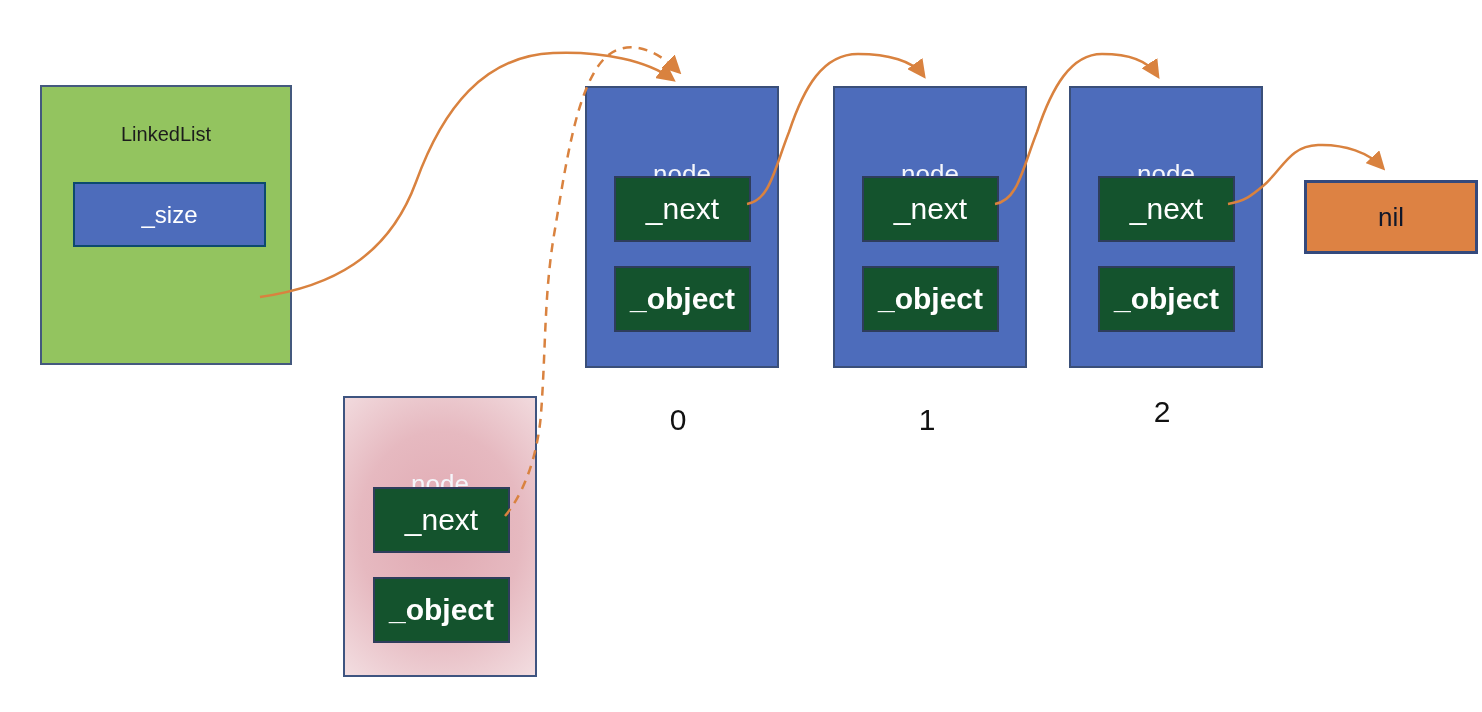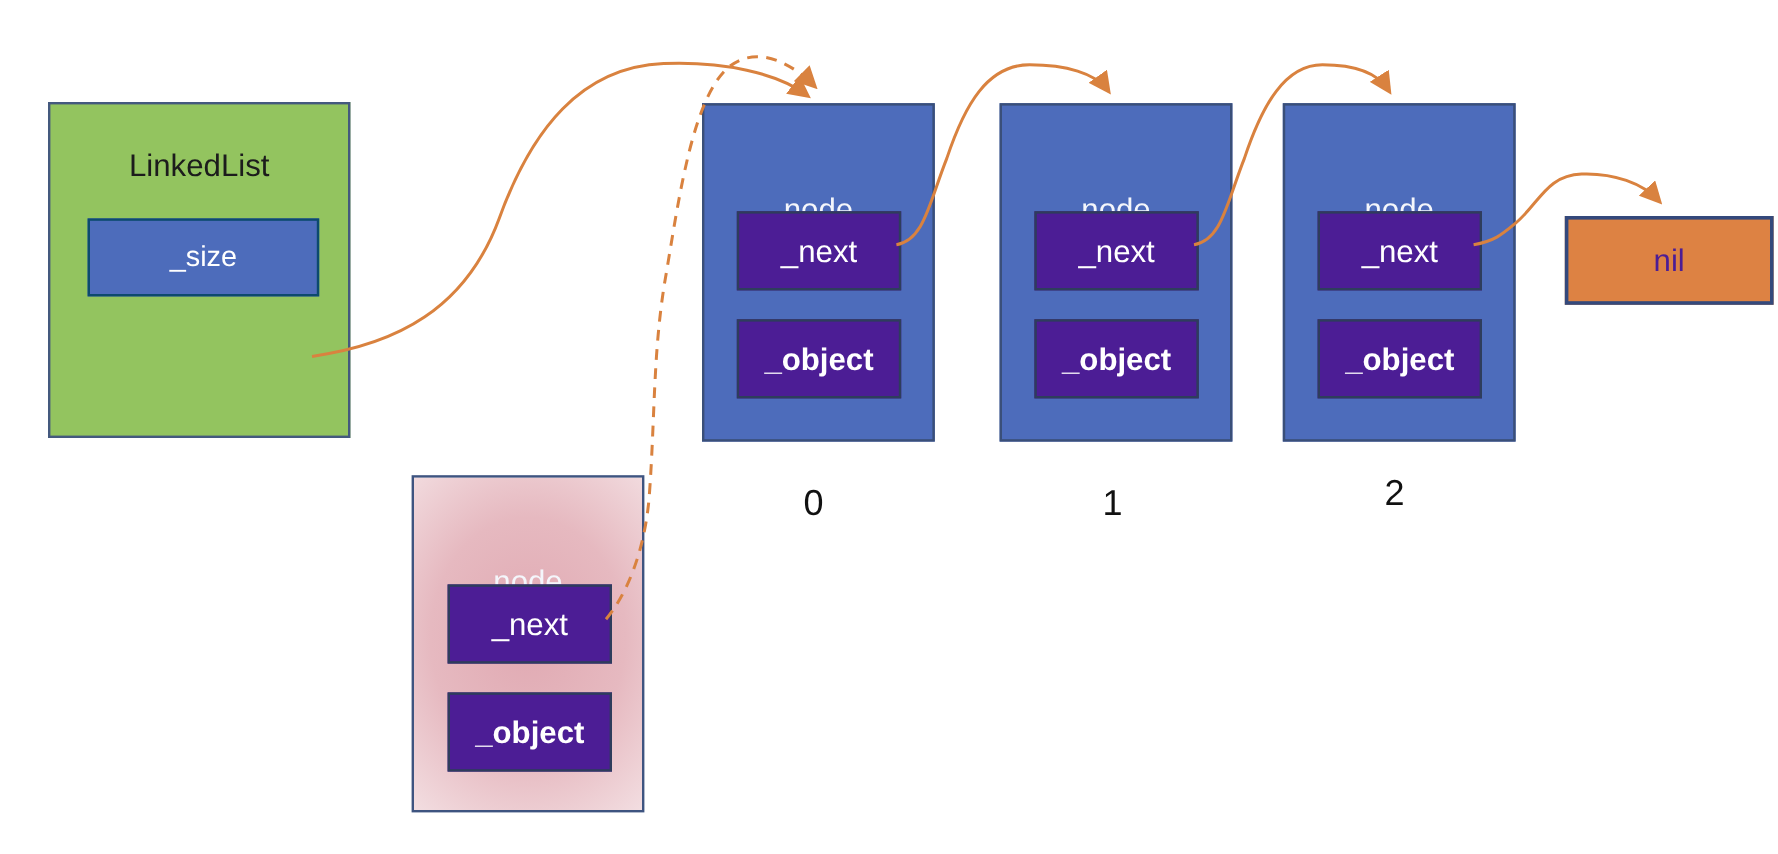--- a/index.html
+++ b/index.html
@@ -11,44 +11,44 @@
     overflow:hidden;
   }
   
   .box{position:absolute;box-sizing:border-box;}
   .linkedlist{
     left:40px;top:85px;width:252px;height:280px;
     background:#93c45f;border:2px solid #44597e;
   }
   .ll-title{
     position:absolute;left:0;top:36px;width:100%;
-    text-align:center;font-size:26px;color:#1c1c1c;
+    text-align:center;font-size:20px;color:#1c1c1c;
   }
   .blue-field{
     position:absolute;left:31px;width:189px;height:61px;
     background:#4d6cbb;border:2px solid #0c4a6e;
     display:flex;align-items:center;justify-content:center;
     color:#ffffff;font-size:24px;
   }
   .bf-size{top:95px;}
   .bf-first{top:181px;}
 
   .node{
     position:absolute;top:86px;width:190px;height:278px;
     background:#4d6cbb;border:2px solid #3a4f79;
   }
   .node-title{
     position:absolute;left:0;top:38px;width:100%;
     text-align:center;font-size:26px;color:#f4f6fb;margin-top:33px;
   }
   .yellow-field{
     position:absolute;left:27px;width:133px;height:62px;
-    background:#4c1d95;border:2px solid #2e3d5c;
+    background:#14532d;border:2px solid #2e3d5c;
     display:flex;align-items:center;justify-content:center;
-    color:#ffffff;font-size:26px;
+    color:#ffffff;font-size:30px;
   }
   .yf-next{top:88px;}
   .yf-object{top:178px;font-weight:bold;}
   .node-0{left:585px;}
   .node-1{left:833px;}
   .node-2{left:1069px;}
 
   .new-node{
     position:absolute;left:343px;top:396px;width:190px;height:277px;
     background:radial-gradient(ellipse 95% 80% at 50% 48%, #e0a9b2 0%, #e6b9c0 45%, #f3dfe2 85%, #f9efef 100%);
@@ -56,21 +56,21 @@
   }
   .new-node .node-title{top:38px;}
   .new-node .yellow-field{left:28px;}
   .new-node .yf-next{top:89px;}
   .new-node .yf-object{top:179px;}
 
   .nil-box{
     position:absolute;left:1304px;top:180px;width:168px;height:68px;
     background:#dd8243;border:3px solid #34497c;
     display:flex;align-items:center;justify-content:center;
-    color:#4c1d95;font-size:26px;
+    color:#0f172a;font-size:26px;
   }
 
   
   .index-label{
     position:absolute;width:40px;text-align:center;
     font-size:30px;color:#111111;
   }
   .idx-0{left:658px;top:403px;}
   .idx-1{left:907px;top:403px;}
   .idx-2{left:1142px;top:395px;}

